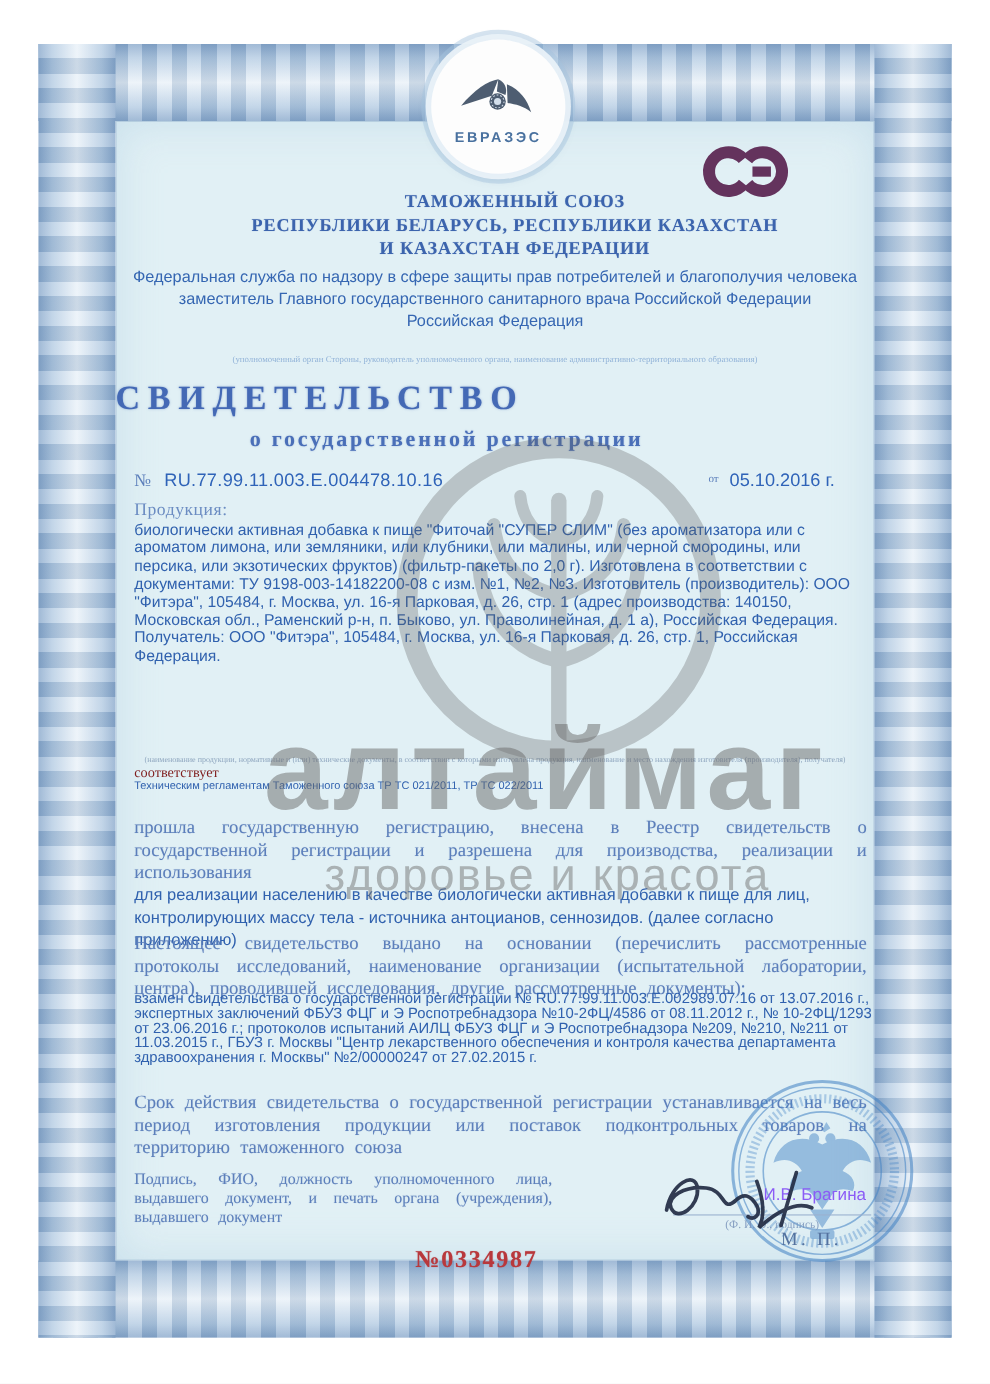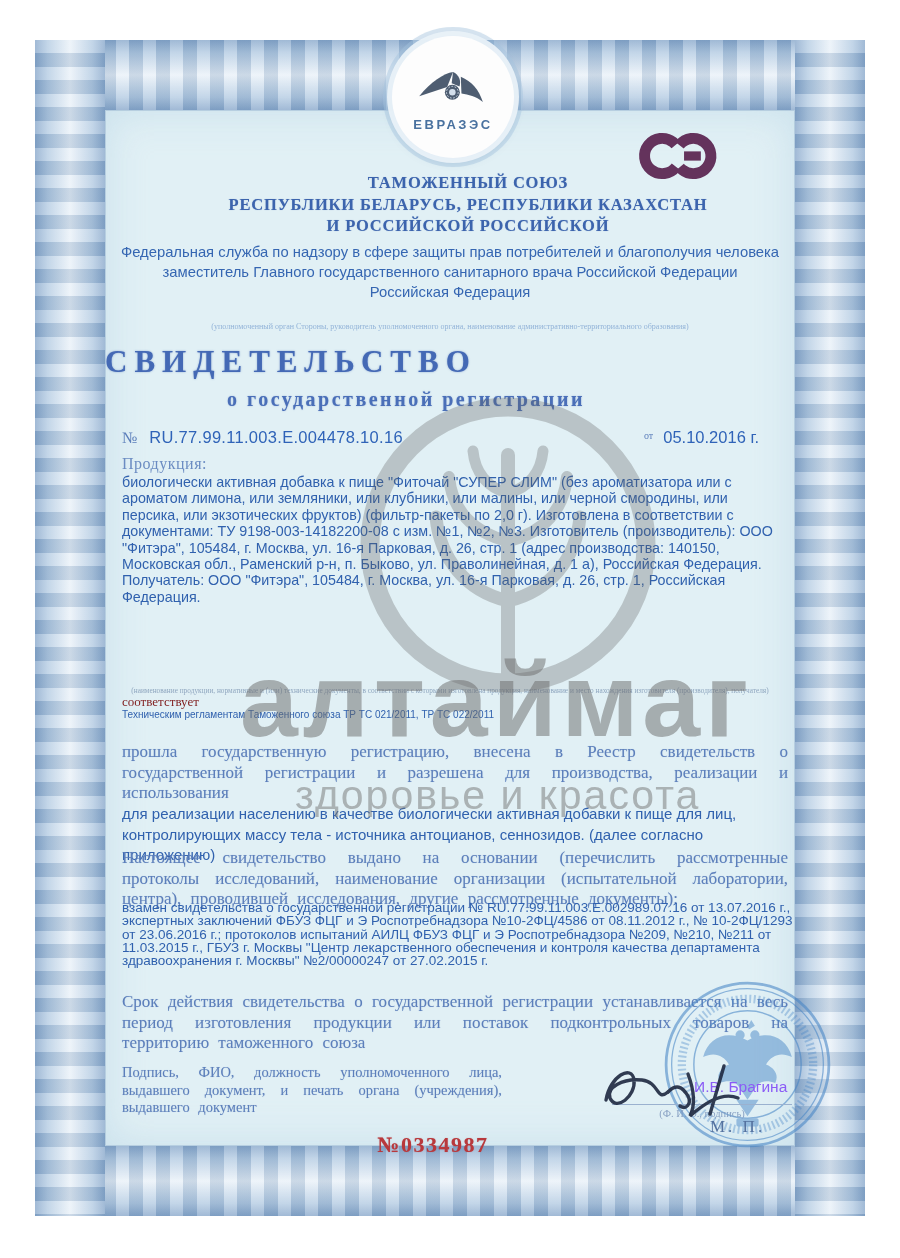--- a/index.html
+++ b/index.html
@@ -111,21 +111,21 @@
     <g fill="none" stroke="#5a2350" stroke-width="13" opacity="0.92">
       <circle cx="30" cy="32" r="21" stroke-dasharray="103 29" transform="rotate(38 30 32)"></circle>
       <circle cx="67" cy="32" r="21" stroke-dasharray="103 29" transform="rotate(-142 67 32)"></circle>
       <line x1="56" y1="32" x2="76" y2="32" stroke-width="11"></line>
     </g>
   </svg>
 
   <div class="abs serif hdr-union">
     <span>ТАМОЖЕННЫЙ СОЮЗ</span>
     <span>РЕСПУБЛИКИ БЕЛАРУСЬ, РЕСПУБЛИКИ КАЗАХСТАН</span>
-    <span>И РОССИЙСКОЙ РОССИЙСКОЙ</span>
+    <span>И КАЗАХСТАН ФЕДЕРАЦИИ</span>
   </div>
   <div class="abs sans hdr-auth">
     <span>Федеральная служба по надзору в сфере защиты прав потребителей и благополучия человека</span>
     <span>заместитель Главного государственного санитарного врача Российской Федерации</span>
     <span>Российская Федерация</span>
   </div>
   <div class="abs serif hdr-caption">(уполномоченный орган Стороны, руководитель уполномоченного органа, наименование административно-территориального образования)</div>
 
   <div class="abs serif title-main">СВИДЕТЕЛЬСТВО</div>
   <div class="abs serif title-sub">о государственной регистрации</div>

